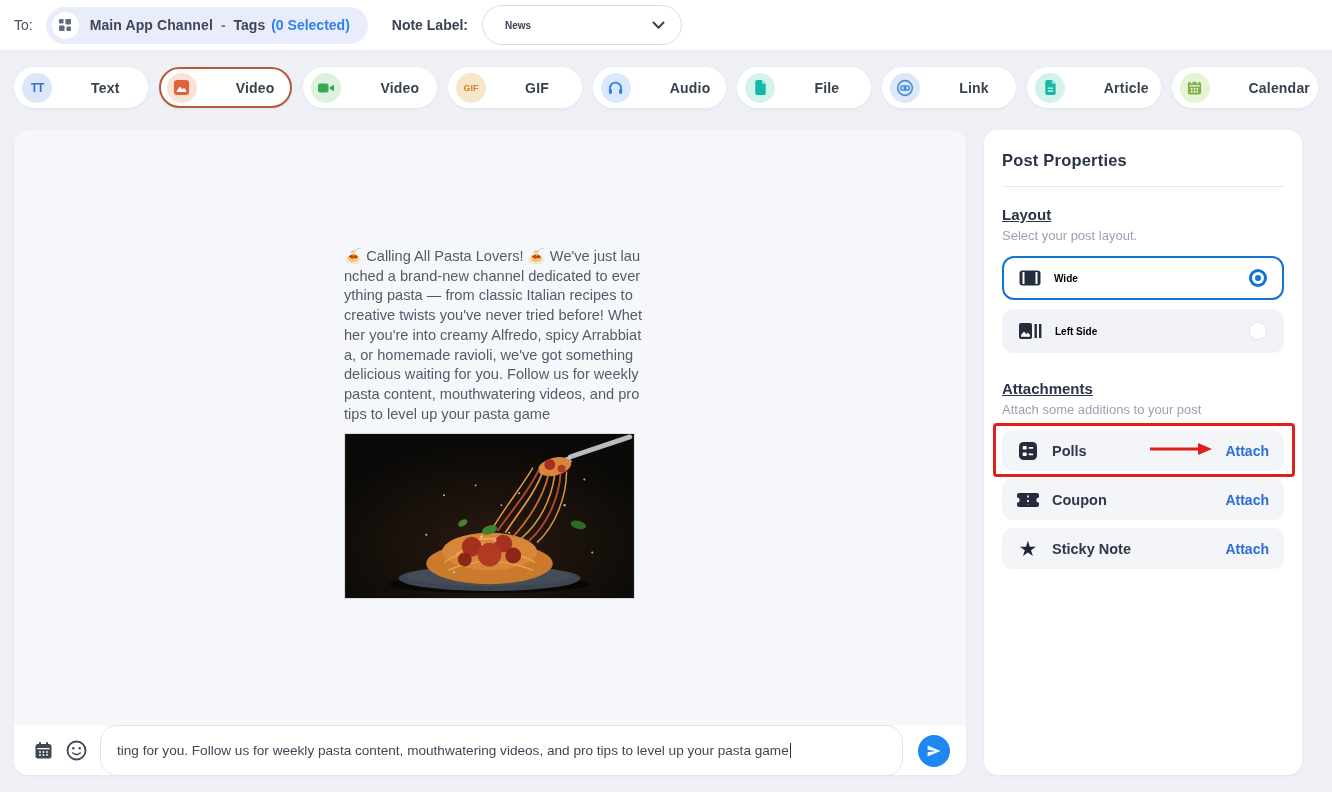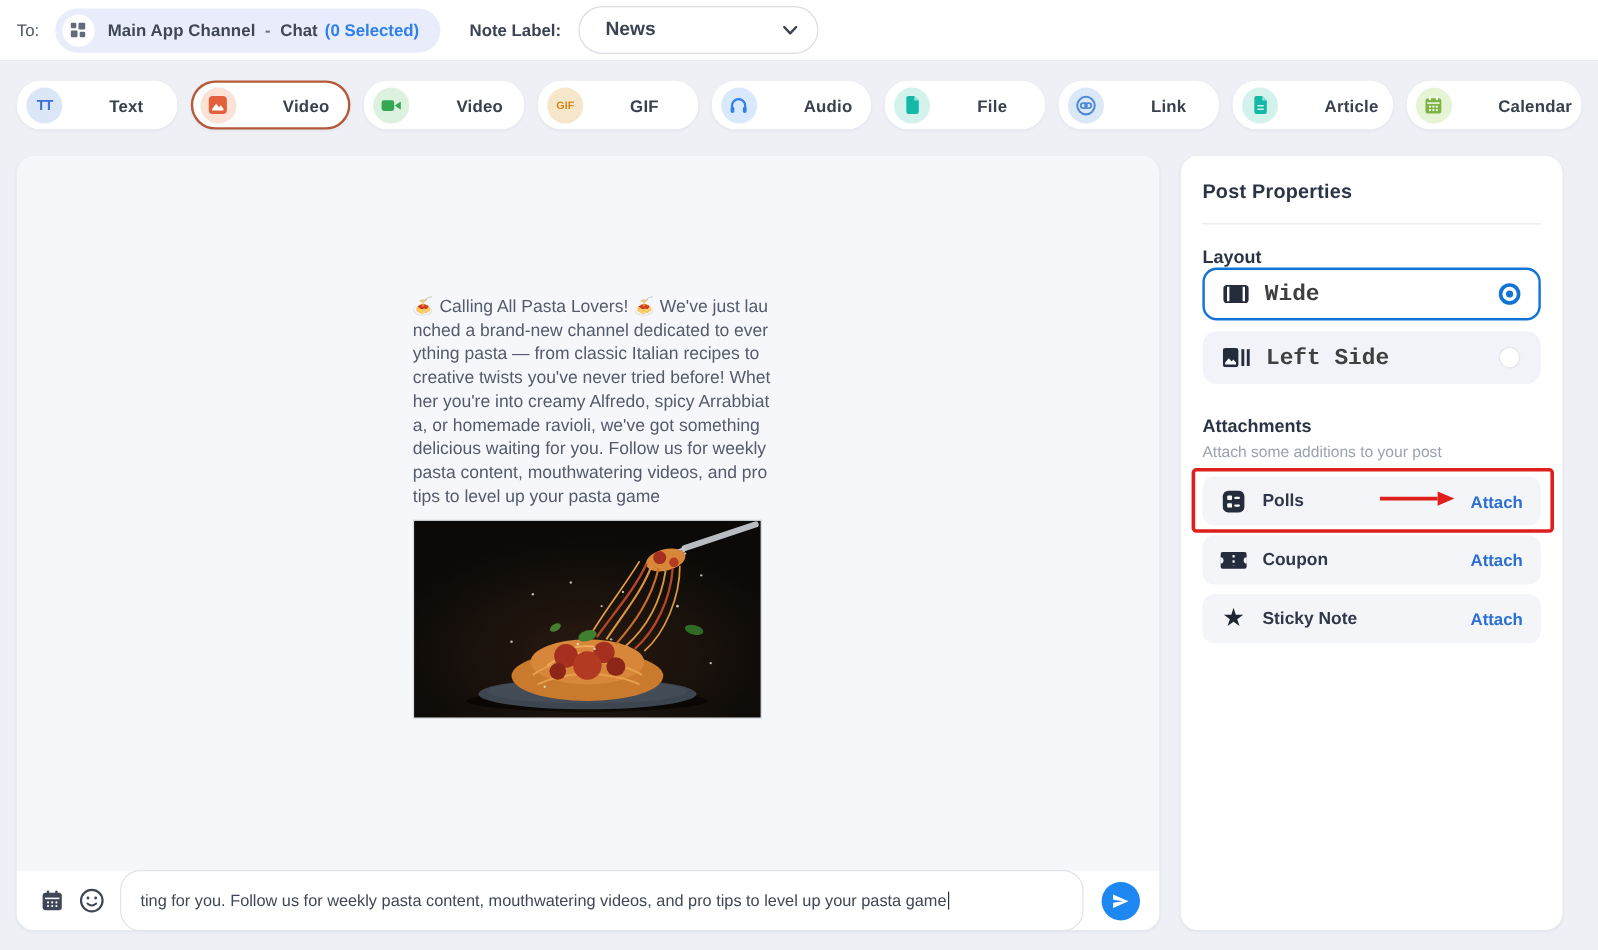--- a/index.html
+++ b/index.html
@@ -14,21 +14,21 @@
                   height:37px; padding:0 18px 0 6px; cursor:pointer; }
   .pill-avatar { width:27px; height:27px; border-radius:50%; background:#fff;
                  display:flex; align-items:center; justify-content:center; margin-right:11px; }
   .pill-name { font-size:14px; font-weight:700; color:#3f4757; letter-spacing:.1px; }
   .pill-dash { font-size:14px; color:#6b7280; margin:0 8px; font-weight:700; }
   .pill-tags { font-size:14px; font-weight:700; color:#3f4757; margin-right:6px; }
   .pill-count { font-size:14px; font-weight:700; color:#2f80ed; }
   .chatlabel { font-size:14px; font-weight:600; color:#3a4254; margin-left:24px; margin-right:14px; }
   .dropdown { width:200px; height:40px; background:#fff; border:1px solid #d9dce5; border-radius:20px;
               display:flex; align-items:center; padding:0 16px 0 22px; cursor:pointer; }
-  .dropdown-value { font-size:16px; font-weight:700; color:#3a4254; flex:1; }
+  .dropdown-value { font-size:10px; font-weight:700; color:#3a4254; flex:1; }
 
   
   .tabbar { position:absolute; top:67px; left:14px; right:14px; display:flex; gap:11px; }
   .tab { flex:1; height:41px; background:#fff; border-radius:21px; display:flex; align-items:center;
          padding:0 6px; border:2px solid transparent; box-shadow:0 1px 3px rgba(25,35,65,.06); cursor:pointer; }
   .tab.selected { border-color:#b55a39; }
   .tab-circle { width:30px; height:30px; border-radius:50%; display:flex; align-items:center;
                 justify-content:center; margin-right:11px; flex:none; }
   .tab-label { font-size:14px; font-weight:700; color:#39414f; letter-spacing:.2px;margin-left:28px; }
   .c-text{background:#dbe6f6;} .c-image{background:#fbe2d7;} .c-video{background:#dcf1de;}
@@ -56,28 +56,28 @@
   .composer-input span { font-size:13.6px; color:#3f4655; white-space:nowrap; }
   .caret { display:inline-block; width:1.5px; height:15px; background:#2b3340; margin-left:1px; flex:none; }
   .send-btn { width:32px; height:32px; border-radius:50%; background:#1f87f2; border:none; cursor:pointer;
               display:flex; align-items:center; justify-content:center; margin-left:15px; flex:none; }
 
   
   .sidebar { position:absolute; left:984px; top:130px; width:318px; height:645px; background:#fff;
              border-radius:14px; padding:21px 18px; box-shadow:0 1px 3px rgba(25,35,65,.05); }
   .sb-title { font-size:16.5px; font-weight:700; color:#2b3447; letter-spacing:.2px; }
   .sb-divider { border:none; border-top:1px solid #e6e8ee; margin:16px 0 19px; }
-  .sec-title { font-size:15px; font-weight:700; color:#2b3447; }
+  .sec-title { font-size:15px; font-weight:700; color:#2b3447;text-decoration:underline; }
   .sec-sub { font-size:13px; color:#9aa2b1; margin:5px 0 13px; }
   .opt-row { height:44px; border-radius:12px; display:flex; align-items:center; padding:0 15px;
              margin-bottom:9px; cursor:pointer; border:2px solid transparent; }
   .opt-row.selected { background:#fff; border-color:#1273d4; }
   .opt-row.unselected { background:#f2f3f8; }
   .opt-icon { margin-right:13px; display:flex; }
-  .opt-label { font-size:19px; font-weight:700; color:#404040;font-family:Liberation Mono, monospace; }
+  .opt-label { font-size:10px; font-weight:700; color:#000000; }
   .radio { margin-left:auto; width:18px; height:18px; border-radius:50%; position:relative; flex:none; }
   .radio.on { background:#1273d4; }
   .radio.on::before { content:""; position:absolute; inset:3px; border-radius:50%; background:#fff; }
   .radio.on::after { content:""; position:absolute; inset:6px; border-radius:50%; background:#1273d4; }
   .radio.off { background:#fff; border:1px solid #e4e6ec; }
   .attach-sec { margin-top:27px; }
   .attach-row { height:41px; border-radius:10px; background:#f4f5f9; display:flex; align-items:center;
                 padding:0 15px; margin-bottom:8px; position:relative; }
   .att-icon { margin-right:13px; display:flex; width:22px; justify-content:center; }
   .att-label { font-size:14.5px; font-weight:700; color:#2f3748; }
@@ -101,21 +101,21 @@
             <g fill="#636b7a">
           <rect x="1" y="1" width="4.6" height="4.6" rx="1"></rect>
           <rect x="7.4" y="1" width="5.6" height="5.6" rx="1"></rect>
           <rect x="1" y="7.4" width="5.6" height="5.6" rx="1"></rect>
           <rect x="8.4" y="8.4" width="4.6" height="4.6" rx="1"></rect>
             </g>
           </svg>
       </span>
       <span class="pill-name">Main App Channel</span>
       <span class="pill-dash">-</span>
-      <span class="pill-tags">Chat</span>
+      <span class="pill-tags">Tags</span>
       <span class="pill-count">(0 Selected)</span>
     </div>
 
     <span class="chatlabel">Note Label:</span>
     <div class="dropdown">
       <span class="dropdown-value">News</span>
       <span style="display:flex;">
         <svg width="13" height="9" viewBox="0 0 13 9">
             <path d="M1.5 1.5 L6.5 6.8 L11.5 1.5" stroke="#3a4254" stroke-width="2" fill="none" stroke-linecap="round" stroke-linejoin="round"></path>
           </svg>
@@ -319,20 +319,21 @@
           </svg>
       </button>
     </div>
   </main>
 
   <aside class="sidebar">
     <div class="sb-title">Post Properties</div>
     <hr class="sb-divider">
 
     <div class="sec-title">Layout</div>
+    <div class="sec-sub">Select your post layout.</div>
 
     <div class="opt-row selected">
       <span class="opt-icon">
         <svg width="22" height="16" viewBox="0 0 22 16">
             <rect x="0.5" y="0.5" width="21" height="15" rx="3" fill="#252d3d"></rect>
             <line x1="4.5" y1="2" x2="4.5" y2="14" stroke="#fff" stroke-width="2"></line>
             <line x1="17.5" y1="2" x2="17.5" y2="14" stroke="#fff" stroke-width="2"></line>
           </svg>
       </span>
       <span class="opt-label">Wide</span>

